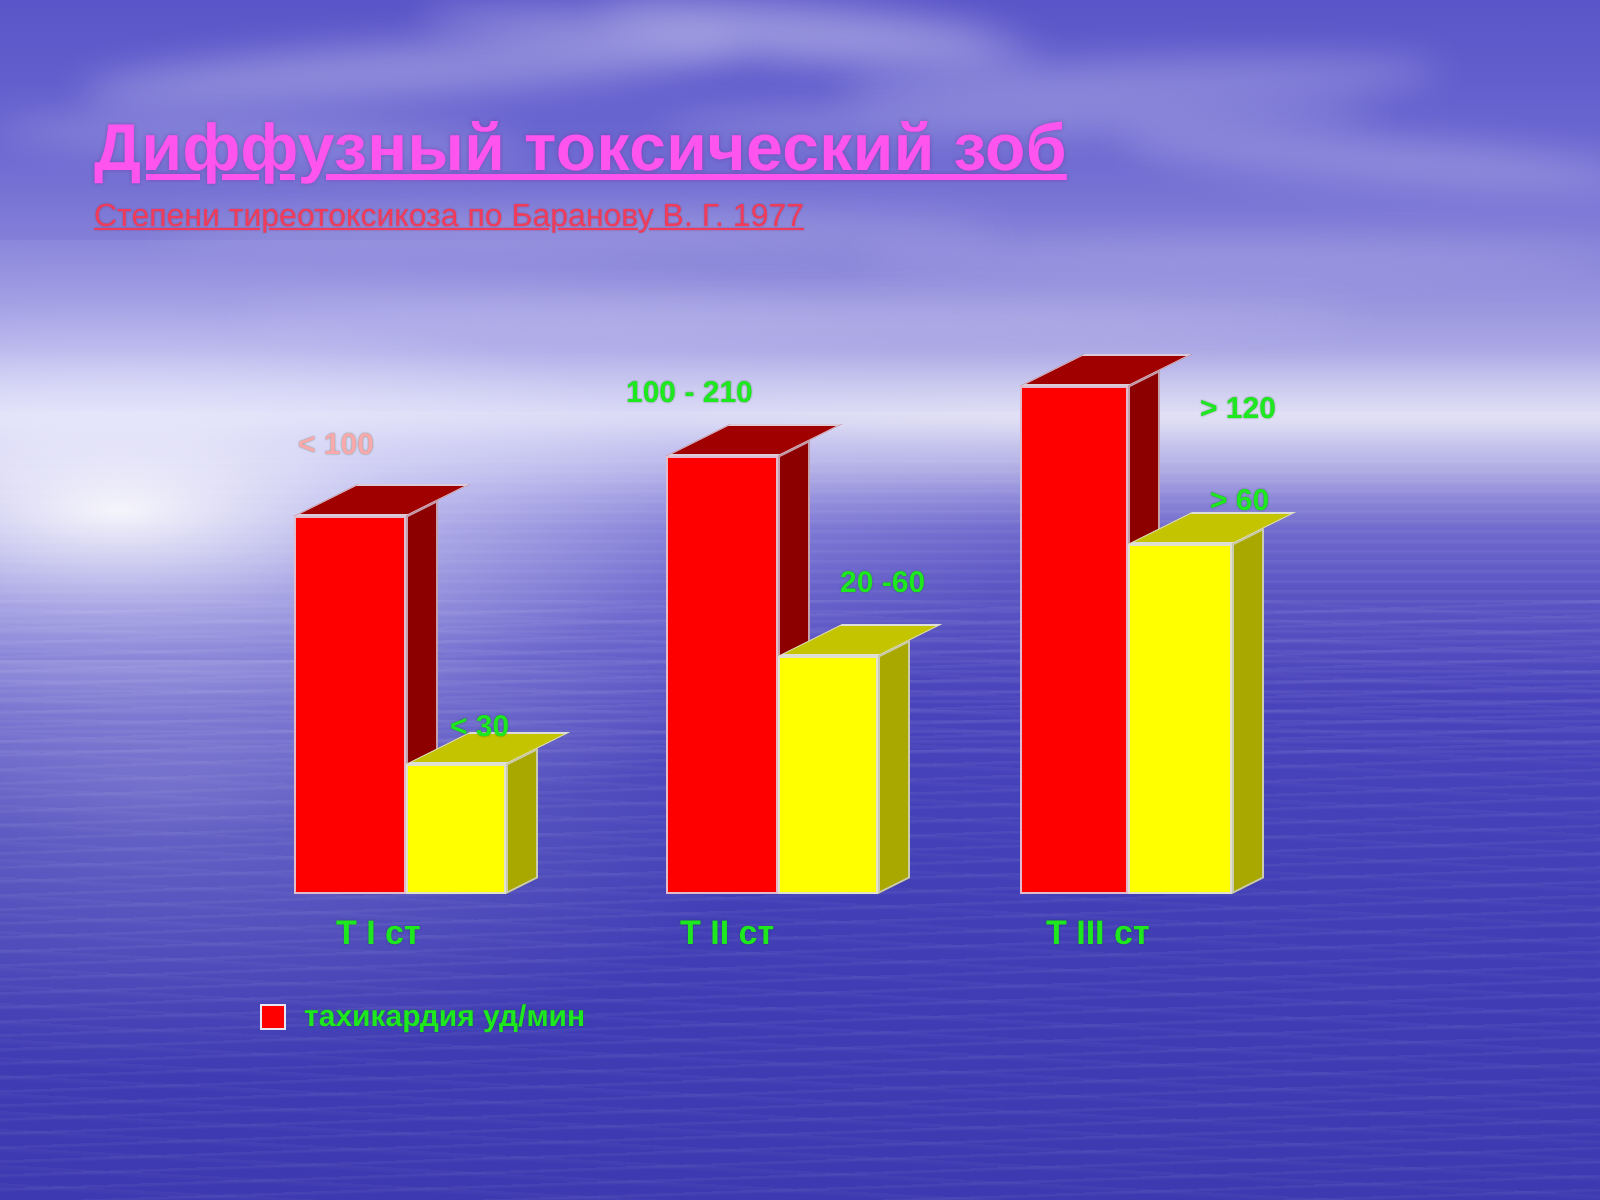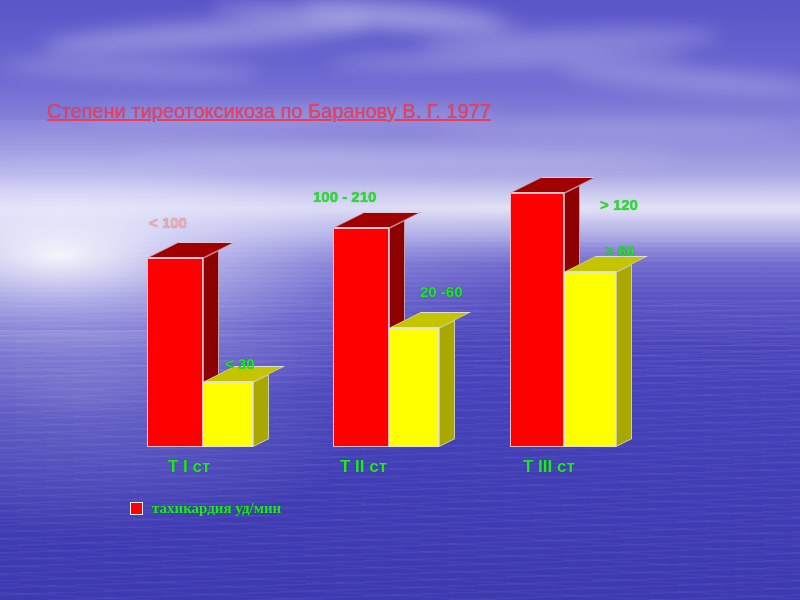--- a/index.html
+++ b/index.html
@@ -103,21 +103,21 @@
   
   #title{
     position:absolute;left:47px;top:55px;
     font-size:33px;font-weight:bold;color:#ff55ee;
     text-decoration:underline;letter-spacing:.2px;
     white-space:nowrap;
     text-shadow:0 0 2px rgba(120,0,120,.35);
   }
   #subtitle{
     position:absolute;left:47px;top:100px;
-    font-size:20px;color:#f03c5a;
+    font-size:16px;color:#f03c5a;
     text-decoration:underline;white-space:nowrap;
     text-shadow:0 0 1px rgba(140,0,30,.35);
   }
 
   
   #plot{position:absolute;left:0;top:0;width:800px;height:600px;}
 
   
   .side3d{position:absolute;width:16px;
           transform:skewY(-26.5deg);transform-origin:left bottom;
@@ -132,21 +132,21 @@
   }
   .vlabel.dim{color:#fca5a5;opacity:.92;}
 
   .catlabel{
     position:absolute;color:#1ee81e;font-size:17px;font-weight:bold;
     white-space:nowrap;text-shadow:0 0 1px rgba(0,70,0,.5);
   }
 
   
   #legend{position:absolute;left:0;top:498px;width:800px;height:26px;}
-  .legend-item{position:absolute;display:flex;align-items:center;gap:9px;font-family:Liberation Serif, serif;}
+  .legend-item{position:absolute;display:flex;align-items:center;gap:9px;}
   .legend-swatch{width:13px;height:13px;border:1px solid #e8e8f2;box-sizing:border-box;}
   .legend-text{color:#1ee81e;font-size:15px;font-weight:bold;white-space:nowrap;
                text-shadow:0 0 1px rgba(0,70,0,.5);}
 </style>
 </head>
 <body>
 
 <div id="slide">
 
   <div class="bg-layer bg-sky">
@@ -161,20 +161,21 @@
     <div class="cloud c9"></div>
     <div class="cloud c10"></div>
   </div>
   <div class="bg-layer bg-sea"></div>
   <div class="bg-layer ripples2"></div>
   <div class="bg-layer ripples"></div>
   <div class="bg-layer bg-glow2"></div>
   <div class="bg-layer bg-glow"></div>
   <div class="bg-layer sheen"></div>
 
+  <div id="title">Диффузный токсический зоб</div>
   <div id="subtitle">Степени тиреотоксикоза по Баранову В. Г. 1977</div>
 
   <div id="plot">
 
     <div style="position:absolute;left:147px;top:258px;width:56px;height:189px;">
       <div style="position:absolute;inset:0;background:#fe0000;border:1px solid rgba(220,220,240,.85);box-sizing:border-box;"></div>
       <div class="side3d" style="left:56px;top:0;height:189px;background:#8d0000;"></div>
       <div class="top3d" style="left:0;top:-16px;width:56px;background:#a00000;"></div>
     </div>
 

